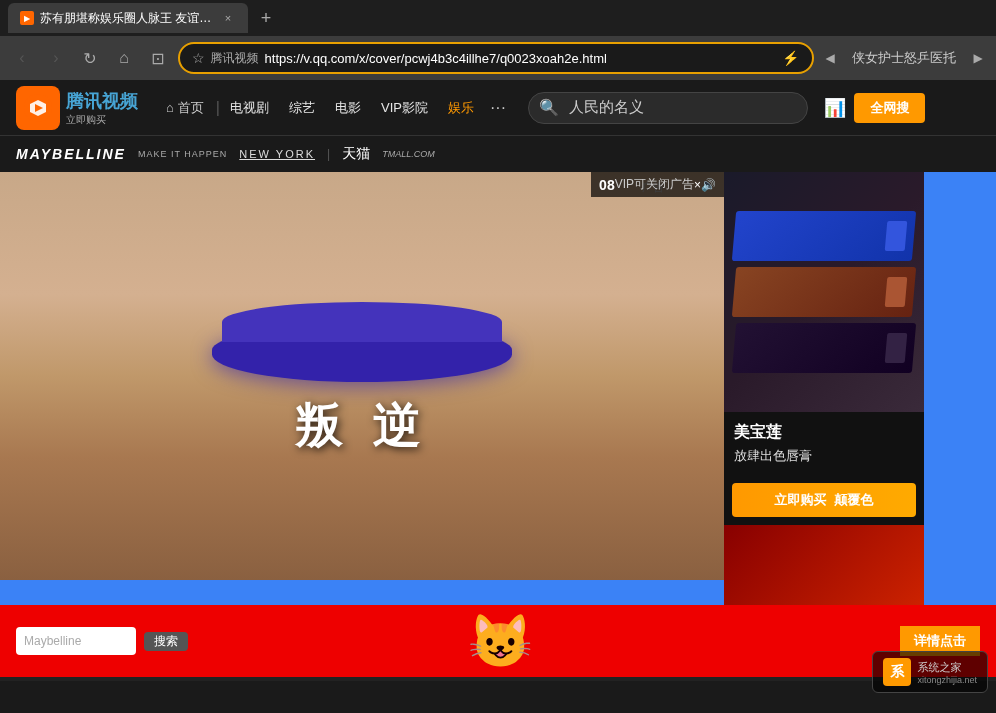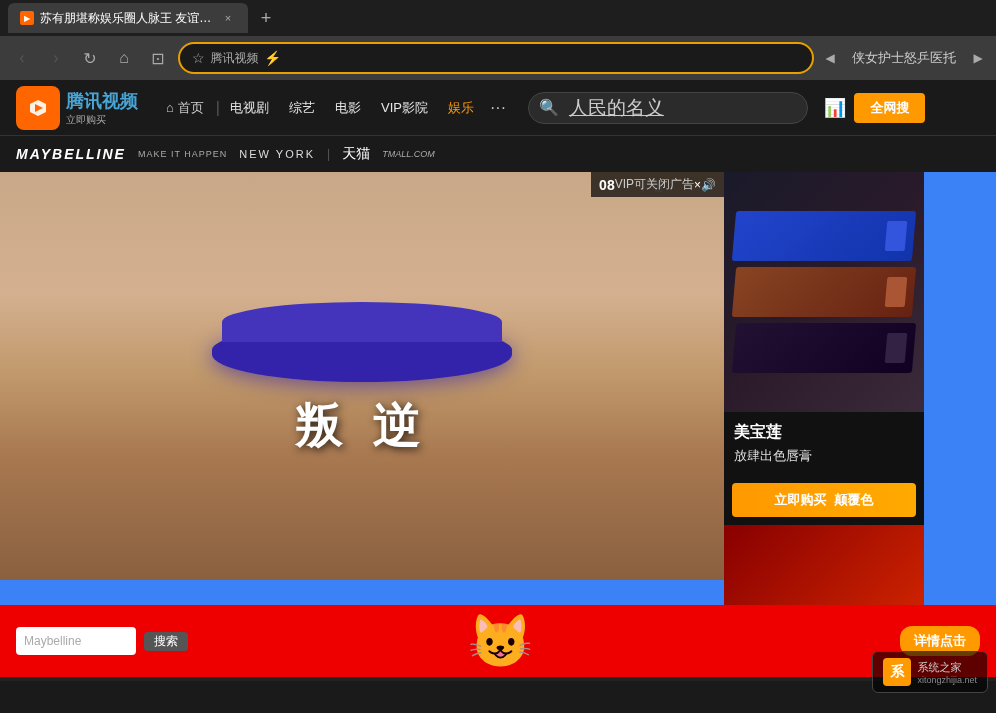--- a/index.html
+++ b/index.html
@@ -49,21 +49,21 @@
 
     .site-nav { display: flex; align-items: center; gap: 0; }
     .site-nav-home { display: flex; align-items: center; gap: 4px; color: #ccc; font-size: 13px; padding: 0 12px; cursor: pointer; }
     .site-nav-divider { color: #555; }
     .site-nav-item { color: #e5e5e5; font-size: 13px; padding: 0 10px; cursor: pointer; white-space: nowrap; }
     .site-nav-item.active { color: #f90; }
     .site-nav-dots { color: #ccc; font-size: 16px; cursor: pointer; padding: 0 6px; }
 
     .site-search { display: flex; align-items: center; flex: 1; max-width: 280px; background: #2b2b2b; border-radius: 20px; height: 32px; overflow: hidden; border: 1px solid #444; }
     .search-icon-wrap { padding: 0 10px; color: #aaa; }
-    .search-input-fake { flex: 1; color: #ccc; font-size: 19px; background: transparent; text-decoration: underline; }
+    .search-input-fake { flex: 1; color: #ccc; font-size: 15px; background: transparent; }
 
     .site-header-right { display: flex; align-items: center; gap: 8px; }
     .stats-icon { color: #aaa; font-size: 18px; cursor: pointer; }
     .search-all-btn { background: #f90; color: #fff; font-size: 13px; font-weight: bold; padding: 6px 16px; border-radius: 4px; cursor: pointer; white-space: nowrap; }
 
     
     .video-section { display: flex; flex: 1; overflow: hidden; }
     .video-player-area { flex: 1; background: #3b82f6; position: relative; }
 
     
@@ -81,21 +81,21 @@
     .vip-bar { position: absolute; top: 0; right: 0; background: rgba(0,0,0,0.7); color: #ccc; font-size: 12px; padding: 4px 8px; display: flex; align-items: center; gap: 0; }
     .vip-timer { color: #fff; font-size: 14px; font-weight: bold; }
     .vip-close { color: #fff; cursor: pointer; }
     .vip-vol { color: #aaa; cursor: pointer; }
 
     
     .cat-bottom { background: #e00; height: 72px; display: flex; align-items: center; justify-content: center; overflow: hidden; position: relative; }
     .cat-input-area { position: absolute; left: 16px; display: flex; align-items: center; gap: 8px; }
     .cat-input-fake { background: #fff; border: none; width: 120px; height: 28px; border-radius: 4px; display: flex; align-items: center; padding: 0 8px; color: #aaa; font-size: 12px; }
     .cat-search-btn { background: #555; color: #fff; font-size: 12px; padding: 1px 10px; border-radius: 4px; cursor: pointer; }
-    .cat-right-btn { position: absolute; right: 16px; background: #f90; color: #fff; font-size: 13px; font-weight: bold; padding: 6px 14px; border-radius: 12px; cursor: pointer; }
+    .cat-right-btn { position: absolute; right: 16px; background: #f90; color: #fff; font-size: 13px; font-weight: bold; padding: 6px 14px; border-radius: 0; cursor: pointer; }
 
     
     .right-ad-panel { width: 200px; background: #111; position: relative; overflow: hidden; }
     .right-lipsticks { width: 200px; height: 280px; background: linear-gradient(135deg, #1a1a2a 0%, #2a1a2a 50%, #3a2a3a 100%); position: relative; overflow: hidden; display: flex; align-items: center; justify-content: flex-end; }
     .right-ad-text { padding: 10px; color: #fff; }
     .right-ad-brand { font-size: 16px; font-weight: bold; margin-bottom: 4px; }
     .right-ad-slogan { font-size: 13px; color: #ddd; line-height: 1.4; }
     .right-buy-btn { margin: 8px; background: linear-gradient(90deg, #f90, #fa0); color: #fff; font-size: 13px; font-weight: bold; padding: 8px; text-align: center; border-radius: 4px; cursor: pointer; display: flex; gap: 8px; justify-content: center; }
     .right-ad-bottom { width: 200px; height: 80px; background: linear-gradient(135deg, #8a1100 0%, #aa2211 50%, #cc3322 100%); position: relative; overflow: hidden; }
 
@@ -134,20 +134,21 @@
     <div class="nav-btn">
       <span>⌂</span>
     </div>
     <div class="nav-btn">
       <span>⊡</span>
     </div>
 
     <div class="address-bar-container">
       <span class="address-star">☆</span>
       <span class="address-label">腾讯视频</span>
+      <span class="address-url">https://v.qq.com/x/cover/pcwj4b3c4illhe7/q0023xoah2e.html</span>
       <span class="address-lightning">⚡</span>
     </div>
 
     <div class="nav-right">
       <div class="nav-arrow-btn">◀</div>
       <span class="nav-right-text">侠女护士怒乒医托</span>
       <div class="nav-arrow-btn">▶</div>
     </div>
   </div>
 
@@ -197,21 +198,21 @@
       </div>
     </div>
 
     <div class="video-section">
 
       <div class="video-player-area">
 
         <div class="ad-top-bar">
           <span class="ad-brand-logo">MAYBELLINE</span>
           <span style="color:#aaa;font-size:9px;letter-spacing:1px;">MAKE IT HAPPEN</span>
-          <span style="color:#ddd;font-size:11px;letter-spacing:2px;">NEW YORK</span>
+          <span style="color:#ddd;font-size:11px;letter-spacing:2px;text-decoration:underline;">NEW YORK</span>
           <span style="color:#555;font-size:12px;">|</span>
           <span class="ad-brand-cat">天猫</span>
           <span style="color:#aaa;font-size:9px;font-style:italic;">TMALL.COM</span>
         </div>
 
         <div style="display:flex;position:relative;">
           <div class="video-main-image" style="width:724px;height:408px;">
             <div class="ad-image-face"></div>
 
             <div style="position:absolute;top:38%;left:50%;transform:translateX(-50%);width:300px;height:90px;">

